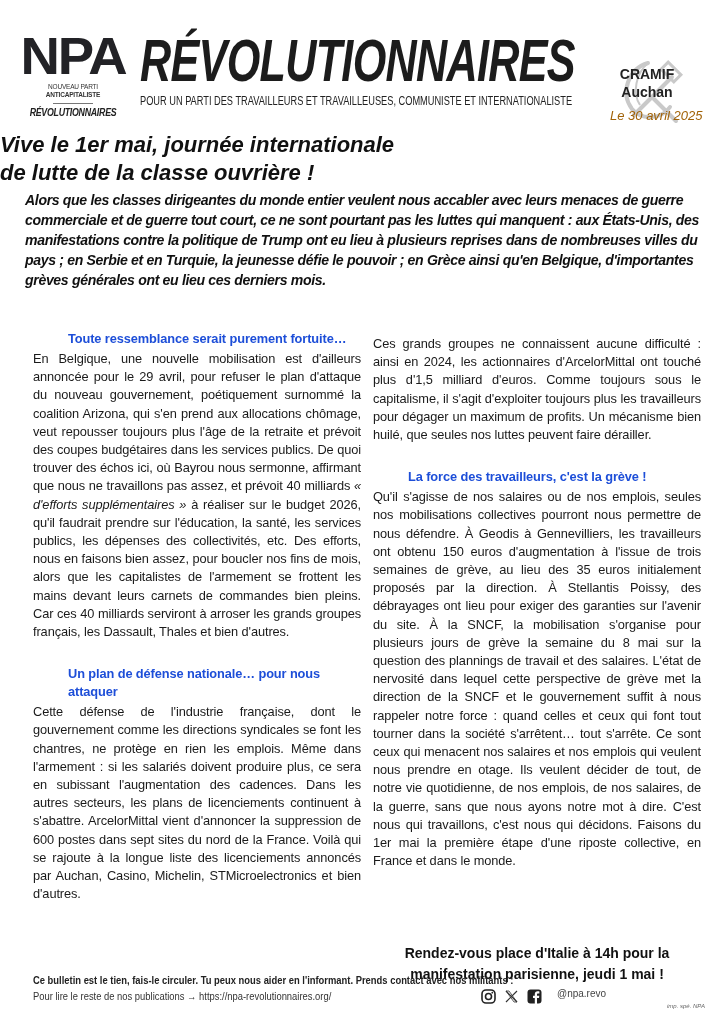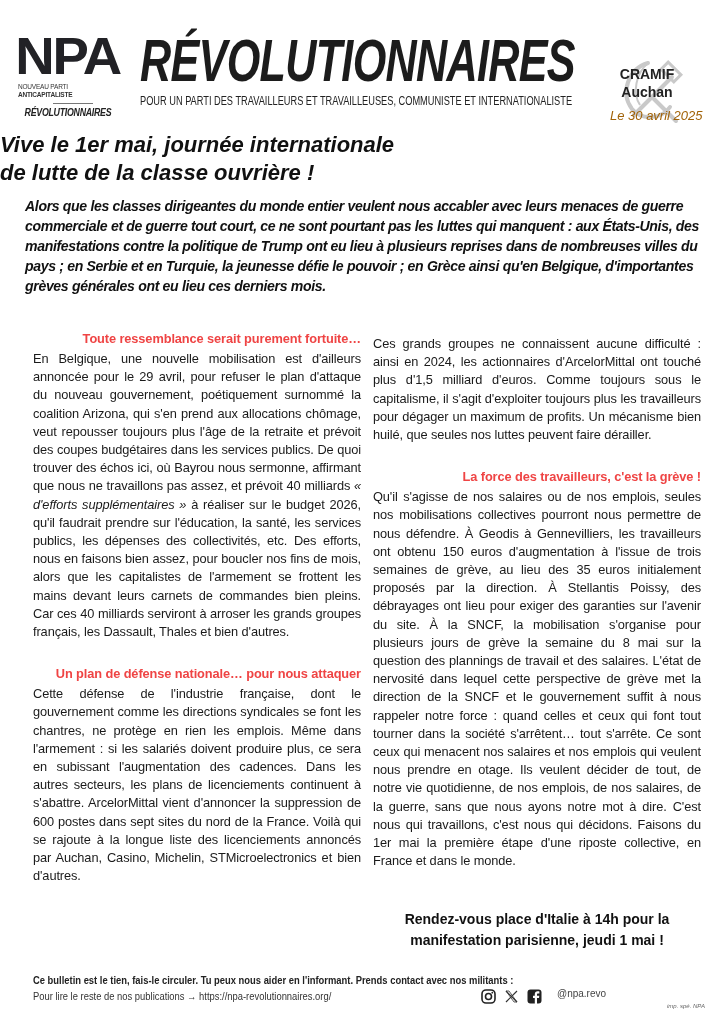--- a/index.html
+++ b/index.html
@@ -1,50 +1,50 @@
 <!DOCTYPE html>
 <html><head>
 <meta charset="utf-8">
 <style>
   * { box-sizing: border-box; margin: 0; padding: 0; }
   html, body { width: 724px; height: 1024px; background: #ffffff; overflow: hidden; }
   body { position: relative; font-family: "Liberation Sans", sans-serif; color: #1a1a1a; }
 
   
-  .npa-logo { position: absolute; left: 18px; top: 32px; width: 110px; }
+  .npa-logo { position: absolute; left: 18px; top: 32px; width: 110px; text-align: center; }
   .npa-big { font-family: "Liberation Sans", sans-serif; font-weight: 700; font-size: 52px; line-height: 48px; letter-spacing: -2px; color: #222226; transform: scaleX(1.05); }
   .npa-sub1 { font-size: 6.5px; line-height: 8px; margin-top: 3px; color: #333; letter-spacing: -0.2px; }
   .npa-sub2 { font-size: 6.5px; line-height: 8px; font-weight: 700; color: #333; letter-spacing: -0.2px; }
   .npa-rule { width: 40px; height: 1px; background: #777; margin: 4px auto 3px; }
   .npa-sub3 { font-size: 10px; line-height: 12px; font-weight: 700; font-style: italic; color: #222; letter-spacing: -0.3px; transform: scaleX(0.88); }
 
   .masthead { position: absolute; left: 140px; top: 30px; width: 450px; }
   .masthead-title { font-family: "Liberation Sans", sans-serif; font-weight: 700; font-style: italic; font-size: 60px; line-height: 62px; color: #1c1c1c; letter-spacing: -1px; transform: scaleX(0.72); transform-origin: left center; white-space: nowrap; }
   .masthead-tag { font-size: 13.2px; line-height: 14px; color: #222; white-space: nowrap; transform: scaleX(0.7); transform-origin: left center; margin-top: 2px; letter-spacing: 0px; }
 
   .cramif { position: absolute; left: 608px; top: 36px; width: 78px; height: 66px; margin-top: 23px; }
   .cramif svg { position: absolute; left: 0; top: 0; }
   .cramif-text { position: absolute; left: 0; top: 6px; width: 78px; text-align: center; font-weight: 700; font-size: 14px; line-height: 18px; color: #222; }
   .date { position: absolute; left: 610px; top: 108px; font-style: italic; font-size: 13px; color: #a16207; white-space: nowrap; }
 
   
   .headline { position: absolute; left: 0; top: 131px; width: 724px; text-align: left; font-style: italic; font-weight: 700; font-size: 22px; line-height: 28px; color: #111; }
 
-  .intro { position: absolute; left: 25px; top: 196px; width: 683px; font-style: italic; font-weight: 700; font-size: 14.1px; line-height: 20px; color: #111; text-align: left; letter-spacing: -0.35px; }
+  .intro { position: absolute; left: 25px; top: 190px; width: 683px; font-style: italic; font-weight: 700; font-size: 14.1px; line-height: 20px; color: #111; text-align: left; letter-spacing: -0.35px; }
 
   
   .col { position: absolute; top: 330px; width: 328px; font-size: 12.8px; line-height: 18.2px; color: #1a1a1a; text-align: justify; letter-spacing: -0.1px; }
   .col-left { left: 33px; }
   .col-right { left: 373px; top: 335px; }
-  .col h3 { font-size: 12.8px; line-height: 18px; font-weight: 700; margin-bottom: 2px; color: #ef4444; text-align: right; }
+  .col h3 { font-size: 12.8px; line-height: 18px; font-weight: 700; margin-bottom: 2px; color: #1d4ed8; text-align: left; margin-left: 35px; }
   .col p { margin-bottom: 24px; }
   .col p.tight { margin-bottom: 22px; }
   .em { font-style: italic; }
 
-  .rdv { position: absolute; left: 373px; top: 909px; width: 328px; text-align: center; font-weight: 700; font-size: 14px; line-height: 21px; color: #111; }
+  .rdv { position: absolute; left: 373px; top: 943px; width: 328px; text-align: center; font-weight: 700; font-size: 14px; line-height: 21px; color: #111; }
 
   
   .footer { position: absolute; left: 33px; top: 973px; width: 680px; }
   .footer-line1 { font-weight: 700; font-size: 11.2px; line-height: 14px; color: #222; transform: scaleX(0.84); transform-origin: left center; white-space: nowrap; }
   .footer-line2 { font-size: 11.2px; line-height: 14px; color: #333; transform: scaleX(0.84); transform-origin: left center; white-space: nowrap; position: absolute; top: 16px; left: 0; }
   .social { position: absolute; left: 448px; top: 16px; display: flex; align-items: center; gap: 8px; }
   .social .ic { width: 15px; height: 15px; display: inline-flex; align-items: center; justify-content: center; }
   .handle { position: absolute; left: 524px; top: 15px; font-size: 10px; color: #444; white-space: nowrap; }
   .imp { position: absolute; left: 634px; top: 30px; font-size: 6px; font-style: italic; color: #666; white-space: nowrap; }
 </style>

